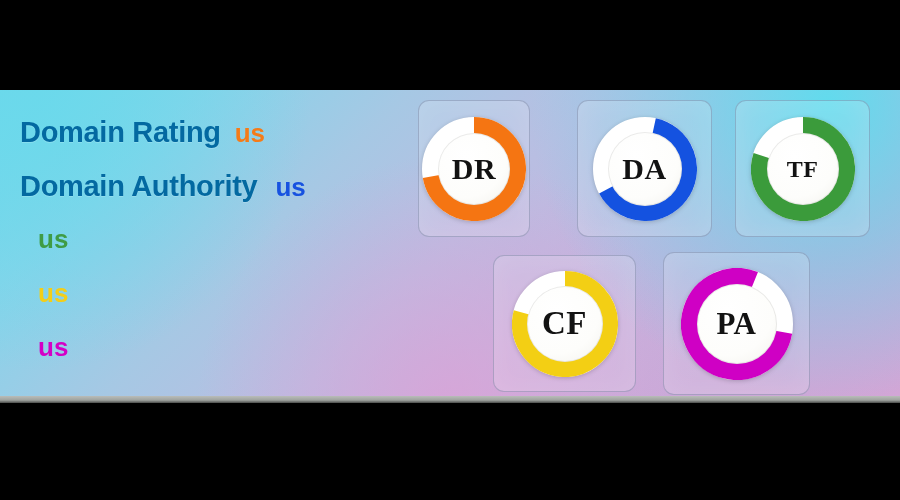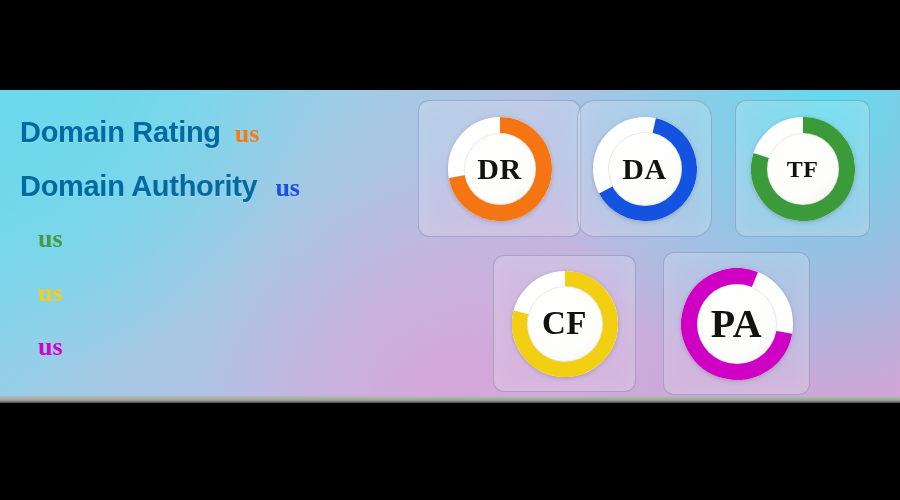--- a/index.html
+++ b/index.html
@@ -38,21 +38,21 @@
   }
 
   
   .labels{ position:absolute; left:0; top:90px; width:420px; height:306px; padding:26px 0 0 20px; }
   .row{ display:flex; align-items:baseline; height:54px; }
   .row .name{
     font-weight:700; font-size:29px; letter-spacing:-.3px; color:#0369a1;
     white-space:nowrap; text-shadow:0 1px 0 rgba(255,255,255,.18);
   }
   .row .tag{
-    font-family:Liberation Serif, serif; font-weight:700; font-size:26px;
+    font-family:Liberation Sans, sans-serif; font-weight:700; font-size:26px;
     margin-left:14px;
   }
   .row.r2 .tag, .row.r3 .tag, .row.r4 .tag, .row.r5 .tag{ margin-left:18px; }
 
   
   .card{
     position:absolute; border-radius:11px;
     background:rgba(255,255,255,.14);
     border:1px solid rgba(120,130,160,.45);
     box-shadow:inset 0 0 24px rgba(255,255,255,.10);
@@ -67,22 +67,22 @@
     background:radial-gradient(circle at 38% 32%, #ffffff 0%, #fdfdfb 62%, #f2f1ec 100%);
     box-shadow:inset 0 0 0 1px rgba(0,0,0,.08);
     display:flex; align-items:center; justify-content:center;
   }
   .donut .abbr{
     font-family:"Liberation Serif", serif; font-weight:700; color:#121212;
     letter-spacing:.5px; line-height:1;
   }
 
   
-  #card-dr{ left:418px; top:100px; width:163px; height:137px; }
-  #card-da{ left:577px; top:100px; width:135px; height:137px;border-radius:18px; }
+  #card-dr{ left:418px; top:100px; width:112px; height:137px; }
+  #card-da{ left:577px; top:100px; width:135px; height:137px; }
   #card-tf{ left:735px; top:100px; width:135px; height:137px; }
   #card-cf{ left:493px; top:255px; width:143px; height:137px; }
   #card-pa{ left:663px; top:252px; width:147px; height:143px; }
 </style>
 </head>
 <body>
 
 <div id="screen">
 
   <div class="bar-top"></div>
@@ -163,21 +163,21 @@
     </div>
   </div>
 
   <div class="card" id="card-pa">
     <div class="donut" id="donut-pa" style="width: 112px; height: 112px;">
         <svg width="112" height="112" viewBox="0 0 112 112">
           <circle cx="56" cy="56" r="47.5" fill="none" stroke="#ffffff" stroke-width="17"></circle>
           <path d="M 73.79 11.96 A 47.5 47.5 0 1 0 102.78 64.25" fill="none" stroke="#cf00c4" stroke-width="17" stroke-linecap="butt"></path>
         </svg>
       <div class="hole" style="width: 80px; height: 80px;">
-        <span class="abbr" style="font-size: 40px;">PA</span>
+        <span class="abbr" style="font-size: 31px;">PA</span>
       </div>
     </div>
   </div>
 
   <div class="bar-strip"></div>
   <div class="bar-bottom"></div>
 
 </div>
 
 </body></html>

